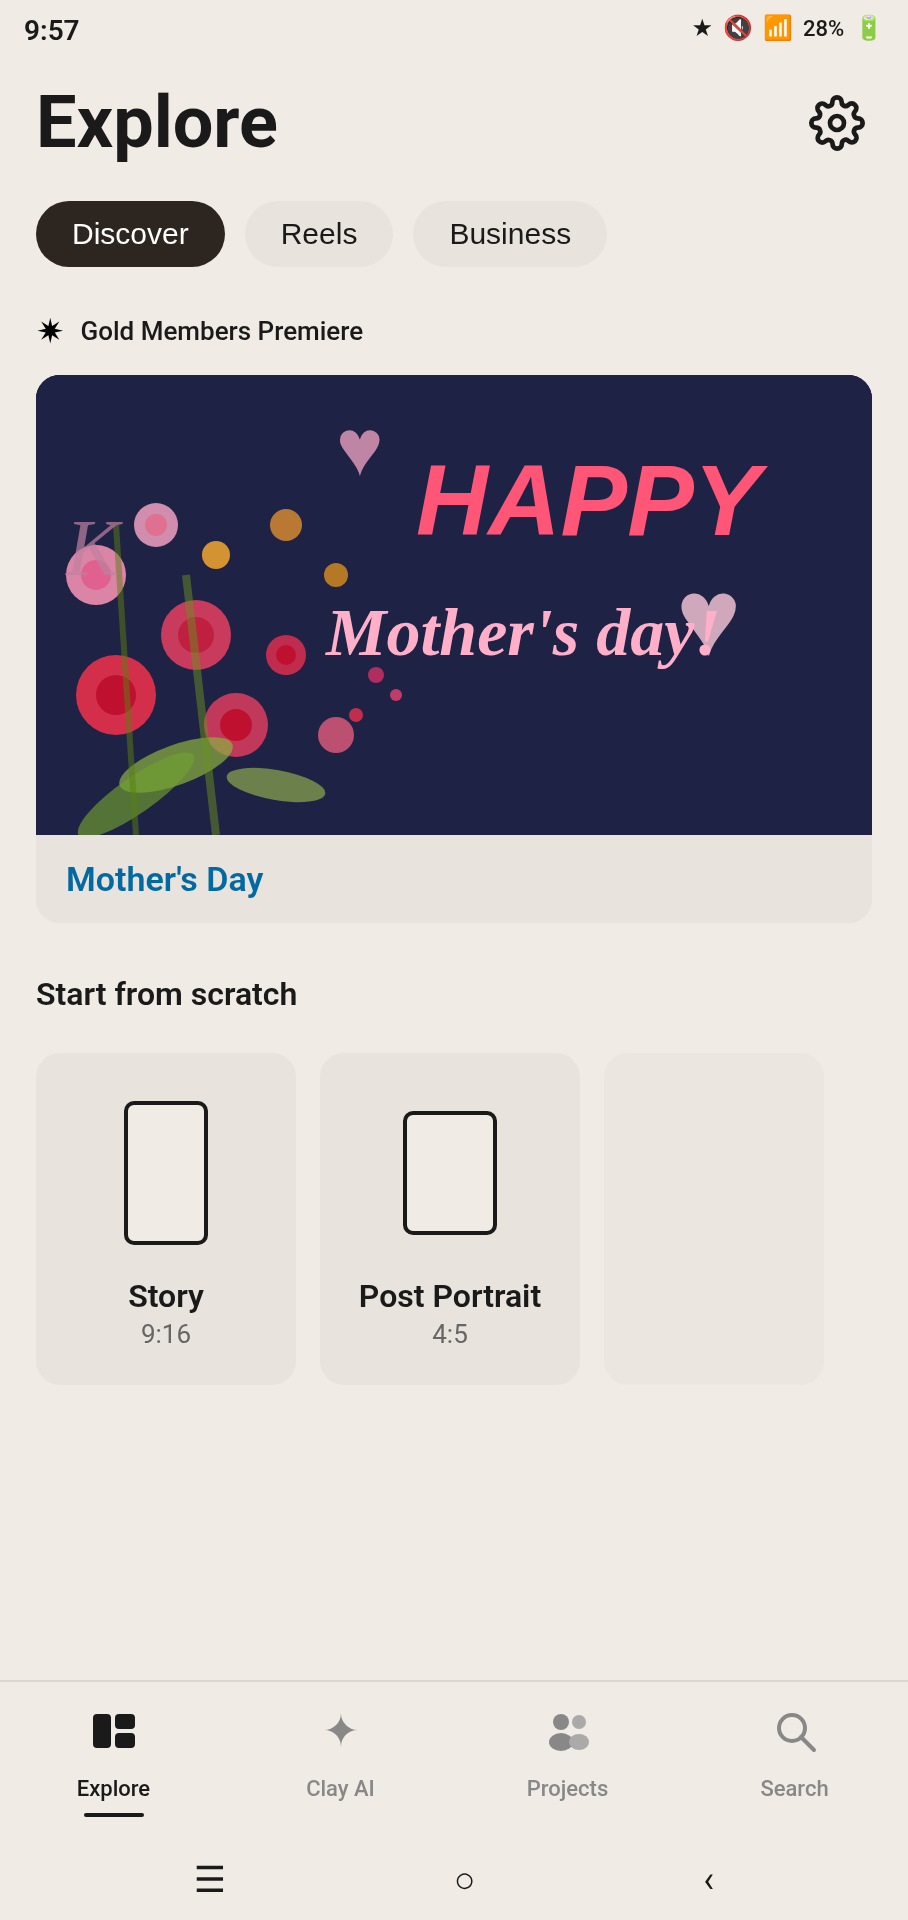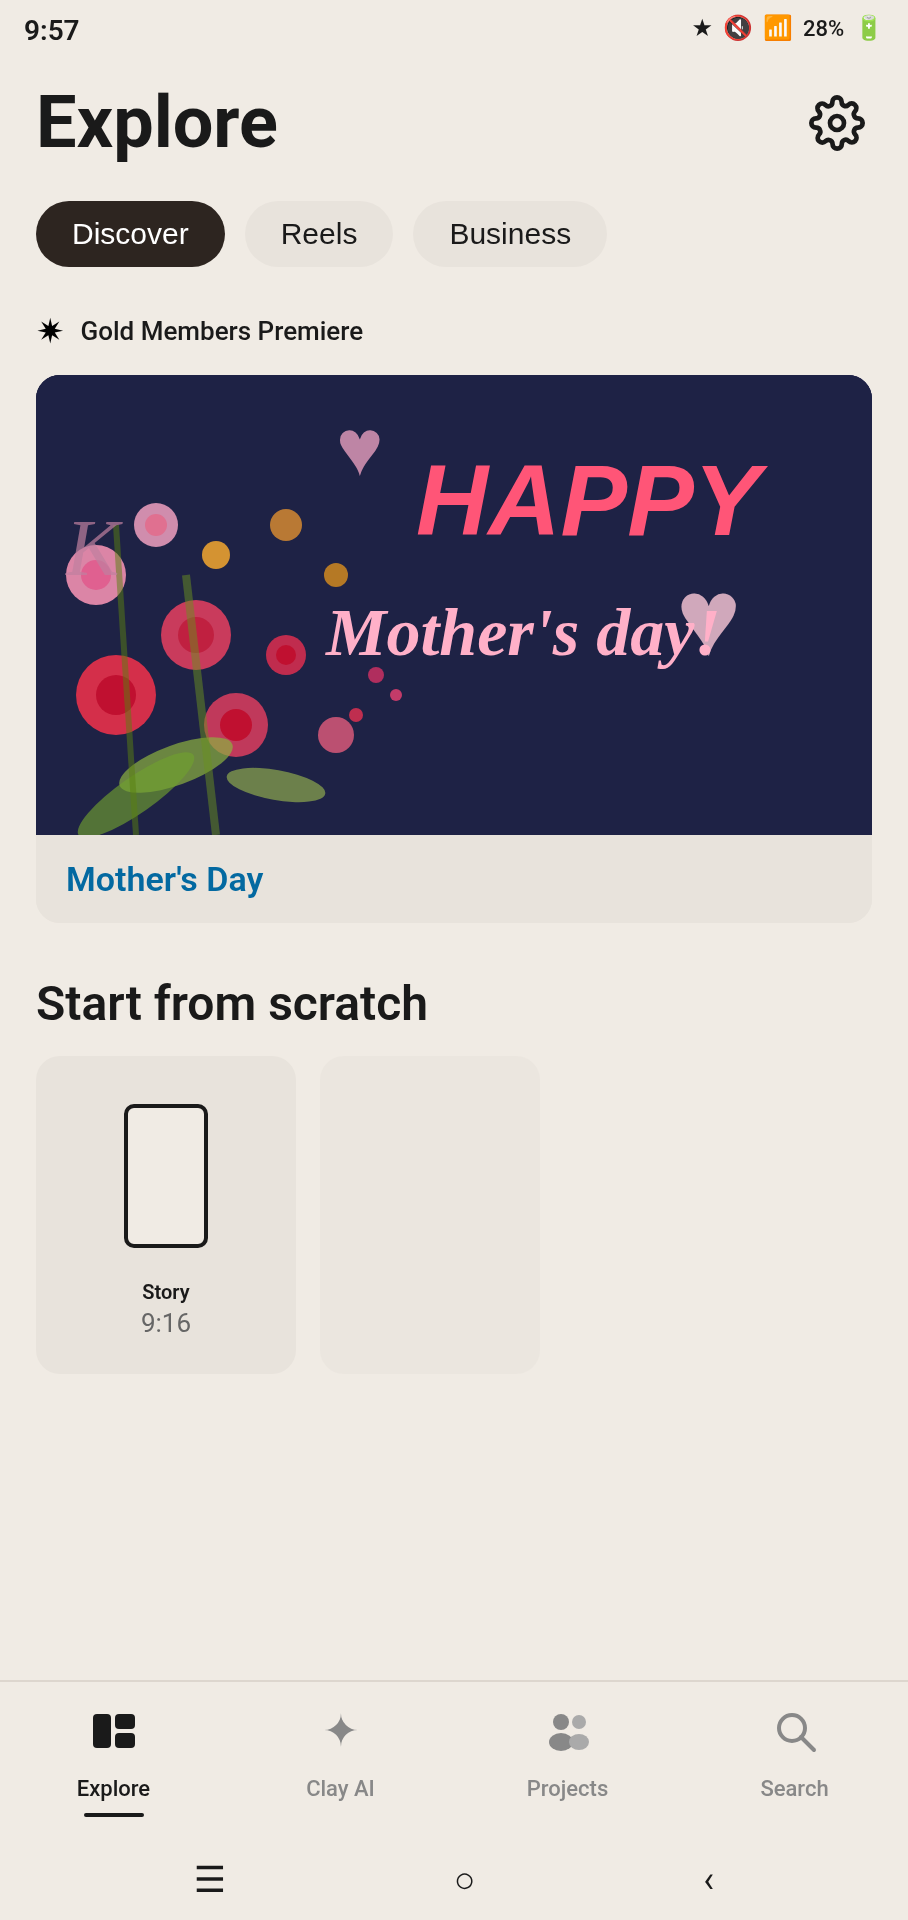--- a/index.html
+++ b/index.html
@@ -145,24 +145,24 @@
     .featured-card-label {
       padding: 24px 30px;
       font-size: 34px;
       font-weight: 600;
       color: #0369a1;
       background: #e8e3dc;
     }
 
     
     .scratch-section-title {
-      font-size: 48px;
+      font-size: 32px;
       font-weight: 600;
       color: #1a1a1a;
-      margin-bottom: 24px;
+      margin-bottom: 40px;
     }
 
     .scratch-cards {
       display: flex;
       gap: 24px;
       overflow: hidden;
     }
 
     .scratch-card {
       background: #e8e3dc;
@@ -178,21 +178,21 @@
     }
 
     .scratch-card-icon {
       margin-bottom: 24px;
       display: flex;
       align-items: center;
       justify-content: center;
     }
 
     .scratch-card-name {
-      font-size: 20px;
+      font-size: 32px;
       font-weight: 600;
       color: #1a1a1a;
       text-align: center;
     }
 
     .scratch-card-ratio {
       font-size: 26px;
       color: #666;
       text-align: right;
       margin-top: 4px;
@@ -369,20 +369,29 @@
       <div class="scratch-card">
         <div class="scratch-card-icon">
           <svg width="110" height="160" viewBox="0 0 110 160">
             <rect x="15" y="10" width="80" height="140" rx="8" fill="#f0ebe4" stroke="#1a1a1a" stroke-width="4"></rect>
           </svg>
         </div>
         <span class="scratch-card-name">Story</span>
         <span class="scratch-card-ratio">9:16</span>
       </div>
 
+      <div class="scratch-card">
+        <div class="scratch-card-icon">
+          <svg width="120" height="160" viewBox="0 0 120 160">
+            <rect x="15" y="20" width="90" height="120" rx="8" fill="#f0ebe4" stroke="#1a1a1a" stroke-width="4"></rect>
+          </svg>
+        </div>
+        <span class="scratch-card-name">Post Portrait</span>
+        <span class="scratch-card-ratio">4:5</span>
+      </div>
 
       <div class="scratch-card" style="flex: 0 0 100px; opacity:0.6;">
       </div>
 
     </div>
   </div>
 
 </div>
 
 <div class="bottom-nav">

